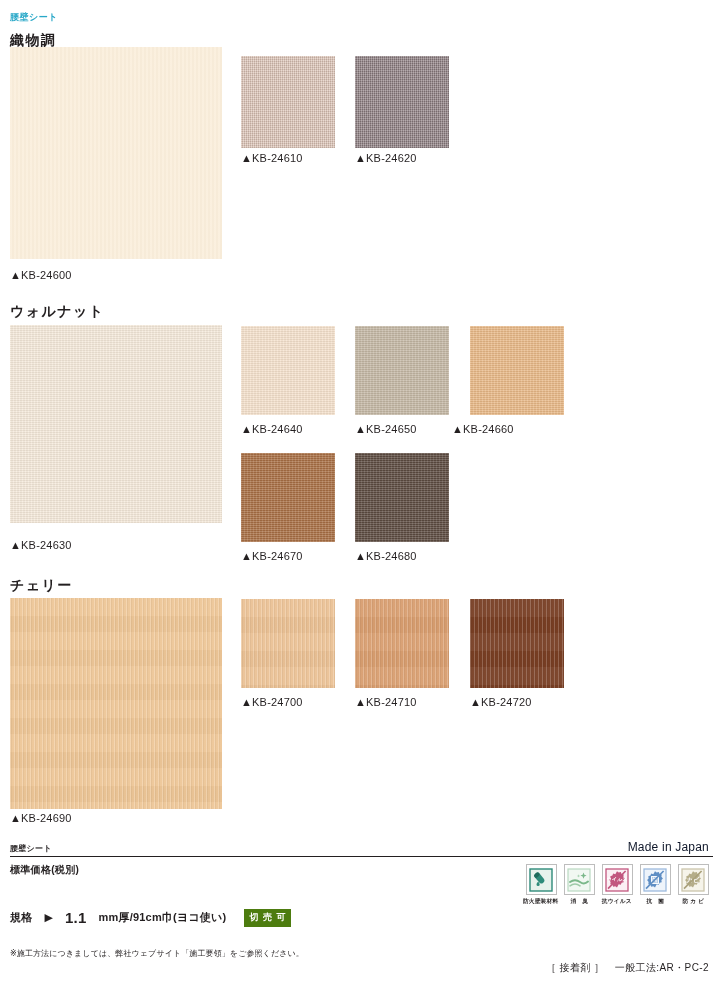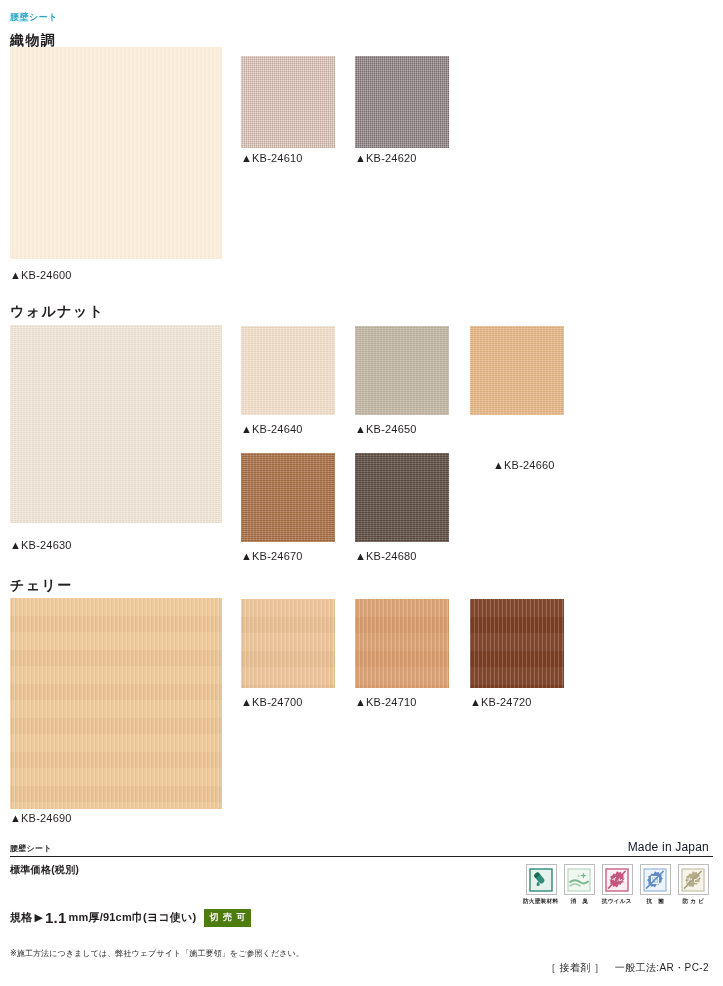--- a/index.html
+++ b/index.html
@@ -170,21 +170,21 @@
   .spec-row {
     position: absolute;
     left: 10px;
     top: 908px;
     font-size: 11px;
     font-weight: bold;
     letter-spacing: .2px;
     white-space: nowrap;
     display: flex;
     align-items: center;
-    gap: 2px;
+    gap: 12px;
   }
   .spec-row .big { font-size: 15px; font-weight: bold; }
   .spec-badge {
     display: inline-block;
     background: #4d7c0f;
     color: #ffffff;
     font-size: 9px;
     font-weight: bold;
     letter-spacing: 1px;
     padding: 2px 5px 3px 5px;
@@ -285,21 +285,21 @@
   <div class="swatch-label" style="left:241px; top:423px;">▲KB-24640</div>
 
   <div class="swatch" style="left:355px; top:326px; width:94px; height:89px;">
     <div class="chip grain-h" id="chip-1-1" style="background: rgb(197, 184, 165);"></div>
   </div>
   <div class="swatch-label" style="left:355px; top:423px;">▲KB-24650</div>
 
   <div class="swatch" style="left:470px; top:326px; width:94px; height:89px;">
     <div class="chip grain-h" id="chip-1-2" style="background: rgb(233, 185, 135);"></div>
   </div>
-  <div class="swatch-label" style="left:493px; top:423px;margin-top:36px;">▲KB-24660</div>
+  <div class="swatch-label" style="left:452px; top:423px;">▲KB-24660</div>
 
   <div class="swatch" style="left:241px; top:453px; width:94px; height:89px;">
     <div class="chip grain-h" id="chip-1-3" style="background: rgb(169, 111, 68);"></div>
   </div>
   <div class="swatch-label" style="left:241px; top:550px;">▲KB-24670</div>
 
   <div class="swatch" style="left:355px; top:453px; width:94px; height:89px;">
     <div class="chip grain-h" id="chip-1-4" style="background: rgb(92, 75, 64);"></div>
   </div>
   <div class="swatch-label" style="left:355px; top:550px;">▲KB-24680</div>

